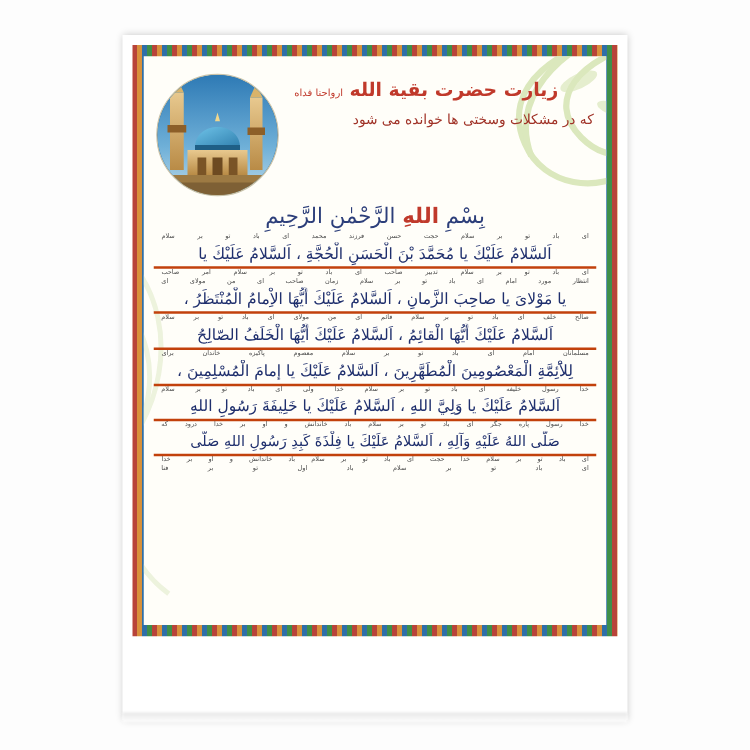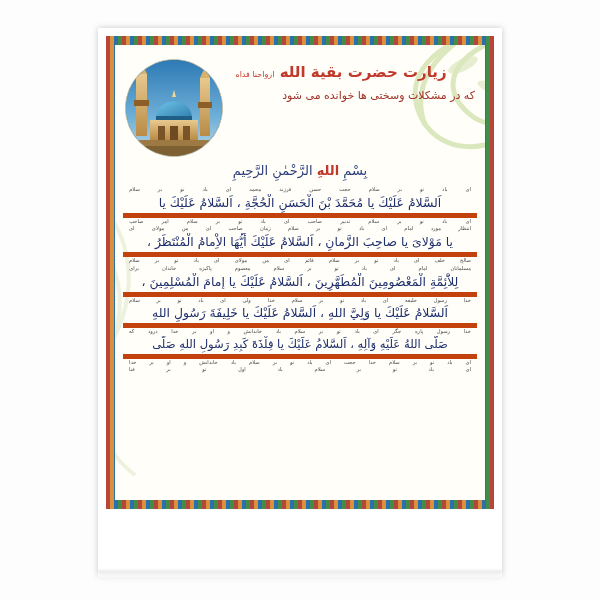--- a/index.html
+++ b/index.html
@@ -110,21 +110,21 @@
     color: #a03227;
     direction: rtl;
     text-align: right;
   }
   .basmala {
     position: absolute;
     left: 0;
     right: 0;
     top: 118px;
     text-align: center;
-    font-size: 13px;
+    font-size: 17px;
     color: #2c3e7a;
     direction: rtl;
   }
   .basmala .allah { color: #c0392b; font-weight: bold; }
   
   .lines {
     position: absolute;
     left: 8px;
     right: 8px;
     top: 142px;
@@ -145,21 +145,21 @@
     line-height: 1.1;
     letter-spacing: 0;
   }
   .gloss span { white-space: nowrap; }
   .ar-line {
     direction: rtl;
     text-align: center;
     font-size: 12.4px;
     color: #1f2f6d;
     line-height: 1.45;
-    border-bottom: 5px solid #c2410c;
+    border-bottom: 2px solid #c2410c;
     padding-bottom: 1px;
     white-space: nowrap;
     overflow: hidden;
   }
   .ar-line.sm { font-size: 11.6px; }
   
   .bottom-fade {
     position: absolute;
     left: 98px;
     top: 570px;
@@ -324,20 +324,21 @@
             <span>اى</span>
             <span>قائم</span>
             <span>سلام</span>
             <span>بر</span>
             <span>تو</span>
             <span>باد</span>
             <span>اى</span>
             <span>خلف</span>
             <span>صالح</span>
           </div>
+          <div class="ar-line">اَلسَّلامُ عَلَيْكَ أَيُّهَا الْقائِمُ ، اَلسَّلامُ عَلَيْكَ أَيُّهَا الْخَلَفُ الصّالِحُ</div>
         </div>
 
         <div class="line-row">
           <div class="gloss">
             <span>براى</span>
             <span>خاندان</span>
             <span>پاكيزه</span>
             <span>معصوم</span>
             <span>سلام</span>
             <span>بر</span>

